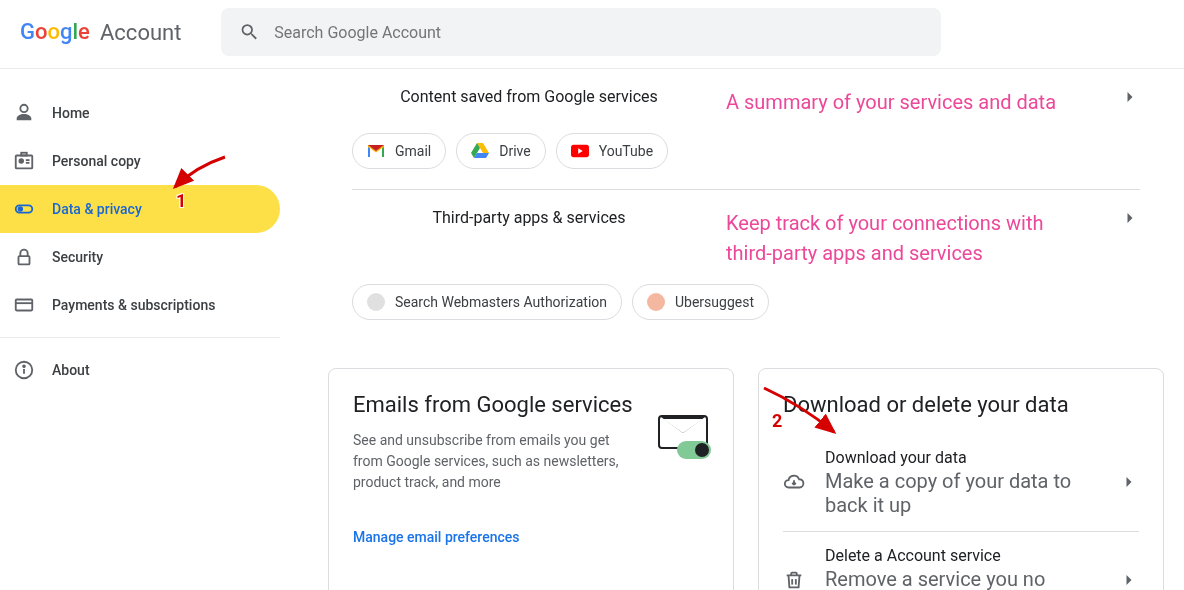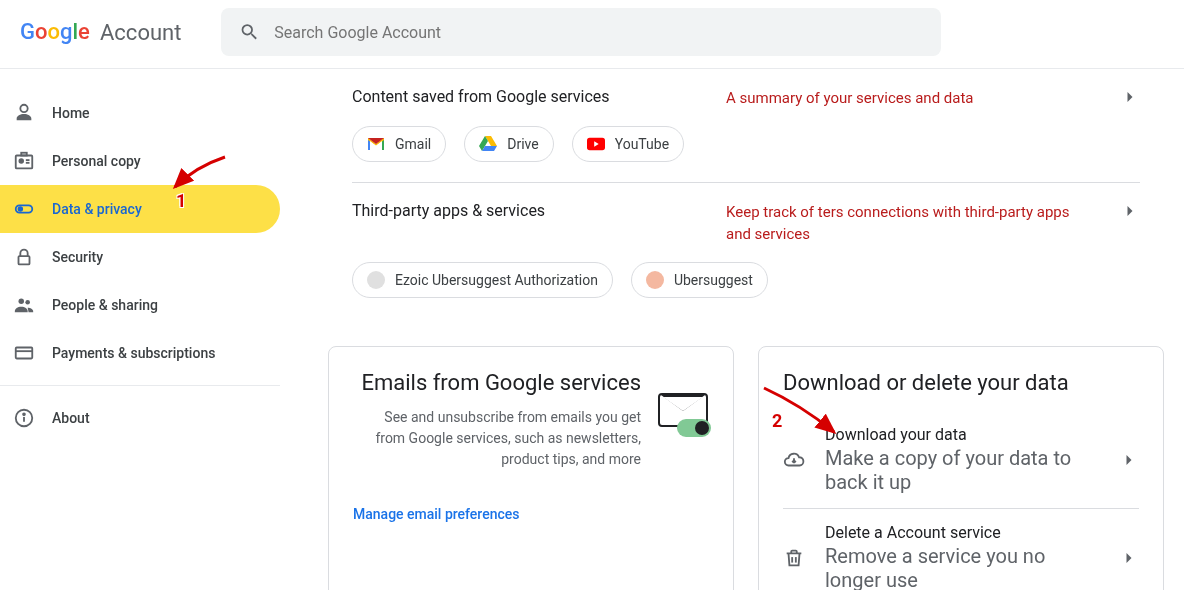--- a/index.html
+++ b/index.html
@@ -19,35 +19,35 @@
     .nav-item.active { background: #fde047; color: #1967d2; }
     .nav-item.active .nav-icon { color: #1967d2; }
     .nav-icon { width: 24px; height: 24px; flex-shrink: 0; color: #5f6368; display: flex; align-items: center; justify-content: center; }
 
     .content { flex: 1; padding: 0 20px 20px 48px; position: relative; }
 
     .section-card { border: 0; border-bottom: 1px solid #dadce0; padding: 18px 0 20px; }
     .section-card.last { border-bottom: 0; padding-bottom: 0; }
     .section-row { display: flex; align-items: flex-start; gap: 20px; }
     .section-row .left { flex: 1; }
-    .section-row .right { flex: 1; color: #b91c1c; font-size: 15px; line-height: 1.5; }
-    .section-title { font-size: 16px; font-weight: 400; color: #202124; }
+    .section-row .right { flex: 1; color: #ec4899; font-size: 20px; line-height: 1.5; }
+    .section-title { font-size: 16px; font-weight: 400; color: #202124; text-align: center; }
     .chevron-cell { width: 40px; display: flex; justify-content: flex-end; color: #5f6368; }
 
-    .chip-row { margin-top: 16px; display: flex; gap: 18px; flex-wrap: wrap; }
+    .chip-row { margin-top: 16px; display: flex; gap: 10px; flex-wrap: wrap; }
     .chip { border: 1px solid #dadce0; border-radius: 20px; padding: 8px 14px; display: flex; align-items: center; gap: 10px; font-size: 14px; color: #3c4043; cursor: pointer; }
     .chip-icon { width: 18px; height: 18px; display: inline-flex; align-items: center; justify-content: center; }
 
     .card-border { border: 1px solid #dadce0; border-radius: 8px; }
     .lower-grid { display: flex; gap: 24px; margin-top: 24px; }
     .lower-card { flex: 1; padding: 22px 24px; }
     .lower-card h2 { font-size: 22px; font-weight: 400; color: #202124; margin-bottom: 10px; line-height: 1.3; }
     .lower-card p { font-size: 14px; color: #5f6368; line-height: 1.5; }
     .email-card-body { display: flex; gap: 16px; align-items: flex-start; }
-    .email-card-body .text { flex: 1; text-align: right; }
+    .email-card-body .text { flex: 1; }
     .email-icon-wrap { width: 52px; display: flex; flex-direction: column; align-items: center; padding-top: 24px; }
     .envelope { width: 50px; height: 34px; border: 2px solid #202124; border-radius: 4px; position: relative; background: #fff; }
     .envelope::after { content: ''; position: absolute; top: 0; left: 50%; transform: translateX(-50%); width: 0; height: 0; border-left: 22px solid transparent; border-right: 22px solid transparent; border-top: 16px solid #202124; }
     .envelope::before { content: ''; position: absolute; top: 2px; left: 50%; transform: translateX(-50%); width: 0; height: 0; border-left: 20px solid transparent; border-right: 20px solid transparent; border-top: 14px solid #fff; z-index: 1; }
     .toggle { width: 34px; height: 18px; background: #81c995; border-radius: 9px; position: relative; margin-top: -8px; margin-left: 22px; }
     .toggle::after { content: ''; position: absolute; width: 14px; height: 14px; background: #202124; border-radius: 50%; right: 2px; top: 2px; }
 
     .link-btn { color: #1a73e8; font-size: 14px; font-weight: 500; text-decoration: none; display: inline-block; margin-top: 36px; cursor: pointer; }
 
     .action-row { display: flex; align-items: center; gap: 18px; padding: 14px 0; cursor: pointer; }
@@ -119,31 +119,20 @@
       <span class="nav-icon">
           <svg width="22" height="22" viewBox="0 0 24 24" fill="none" stroke="currentColor" stroke-width="2">
             <rect x="6" y="11" width="12" height="9" rx="1"></rect>
             <path d="M8 11V8a4 4 0 118 0v3"></path>
           </svg>
         </span>
       <span>Security</span>
     </div>
     <div class="nav-item">
       <span class="nav-icon">
-          <svg width="22" height="22" viewBox="0 0 24 24" fill="currentColor">
-            <circle cx="9" cy="8" r="3"></circle>
-            <circle cx="16" cy="9" r="2.5"></circle>
-            <path d="M2 19c0-3 3-5 7-5s7 2 7 5v1H2v-1z"></path>
-            <path d="M16 15c3 0 6 1.5 6 4v1h-5"></path>
-          </svg>
-        </span>
-      <span>People &amp; sharing</span>
-    </div>
-    <div class="nav-item">
-      <span class="nav-icon">
           <svg width="22" height="22" viewBox="0 0 24 24" fill="none" stroke="currentColor" stroke-width="2">
             <rect x="3" y="6" width="18" height="12" rx="1"></rect>
             <line x1="3" y1="10" x2="21" y2="10"></line>
           </svg>
         </span>
       <span>Payments &amp; subscriptions</span>
     </div>
     <div class="sidebar-divider"></div>
     <div class="nav-item">
       <span class="nav-icon">
@@ -205,46 +194,46 @@
             <span>YouTube</span>
           </div>
         </div>
       </div>
 
       <div class="section-card last">
         <div class="section-row">
           <div class="left">
             <div class="section-title">Third-party apps &amp; services</div>
           </div>
-          <div class="right">Keep track of ters connections with third-party apps and services</div>
+          <div class="right">Keep track of your connections with third-party apps and services</div>
           <div class="chevron-cell">
               <svg width="20" height="20" viewBox="0 0 24 24" fill="currentColor">
                 <path d="M9 6l6 6-6 6"></path>
               </svg>
             </div>
         </div>
         <div class="chip-row">
           <div class="chip">
             <span class="ezoic-icon"></span>
-            <span>Ezoic Ubersuggest Authorization</span>
+            <span>Search Webmasters Authorization</span>
           </div>
           <div class="chip">
             <span class="avatar-img"></span>
             <span>Ubersuggest</span>
           </div>
         </div>
       </div>
     </div>
 
     <div class="lower-grid">
       <div class="lower-card card-border">
         <div class="email-card-body">
           <div class="text">
             <h2>Emails from Google services</h2>
-            <p>See and unsubscribe from emails you get from Google services, such as newslet­ters, product tips, and more</p>
+            <p>See and unsubscribe from emails you get from Google services, such as newslet­ters, product track, and more</p>
           </div>
           <div class="email-icon-wrap">
             <div class="envelope"></div>
             <div class="toggle"></div>
           </div>
         </div>
         <a class="link-btn">Manage email preferences</a>
       </div>
 
       <div class="lower-card card-border">

